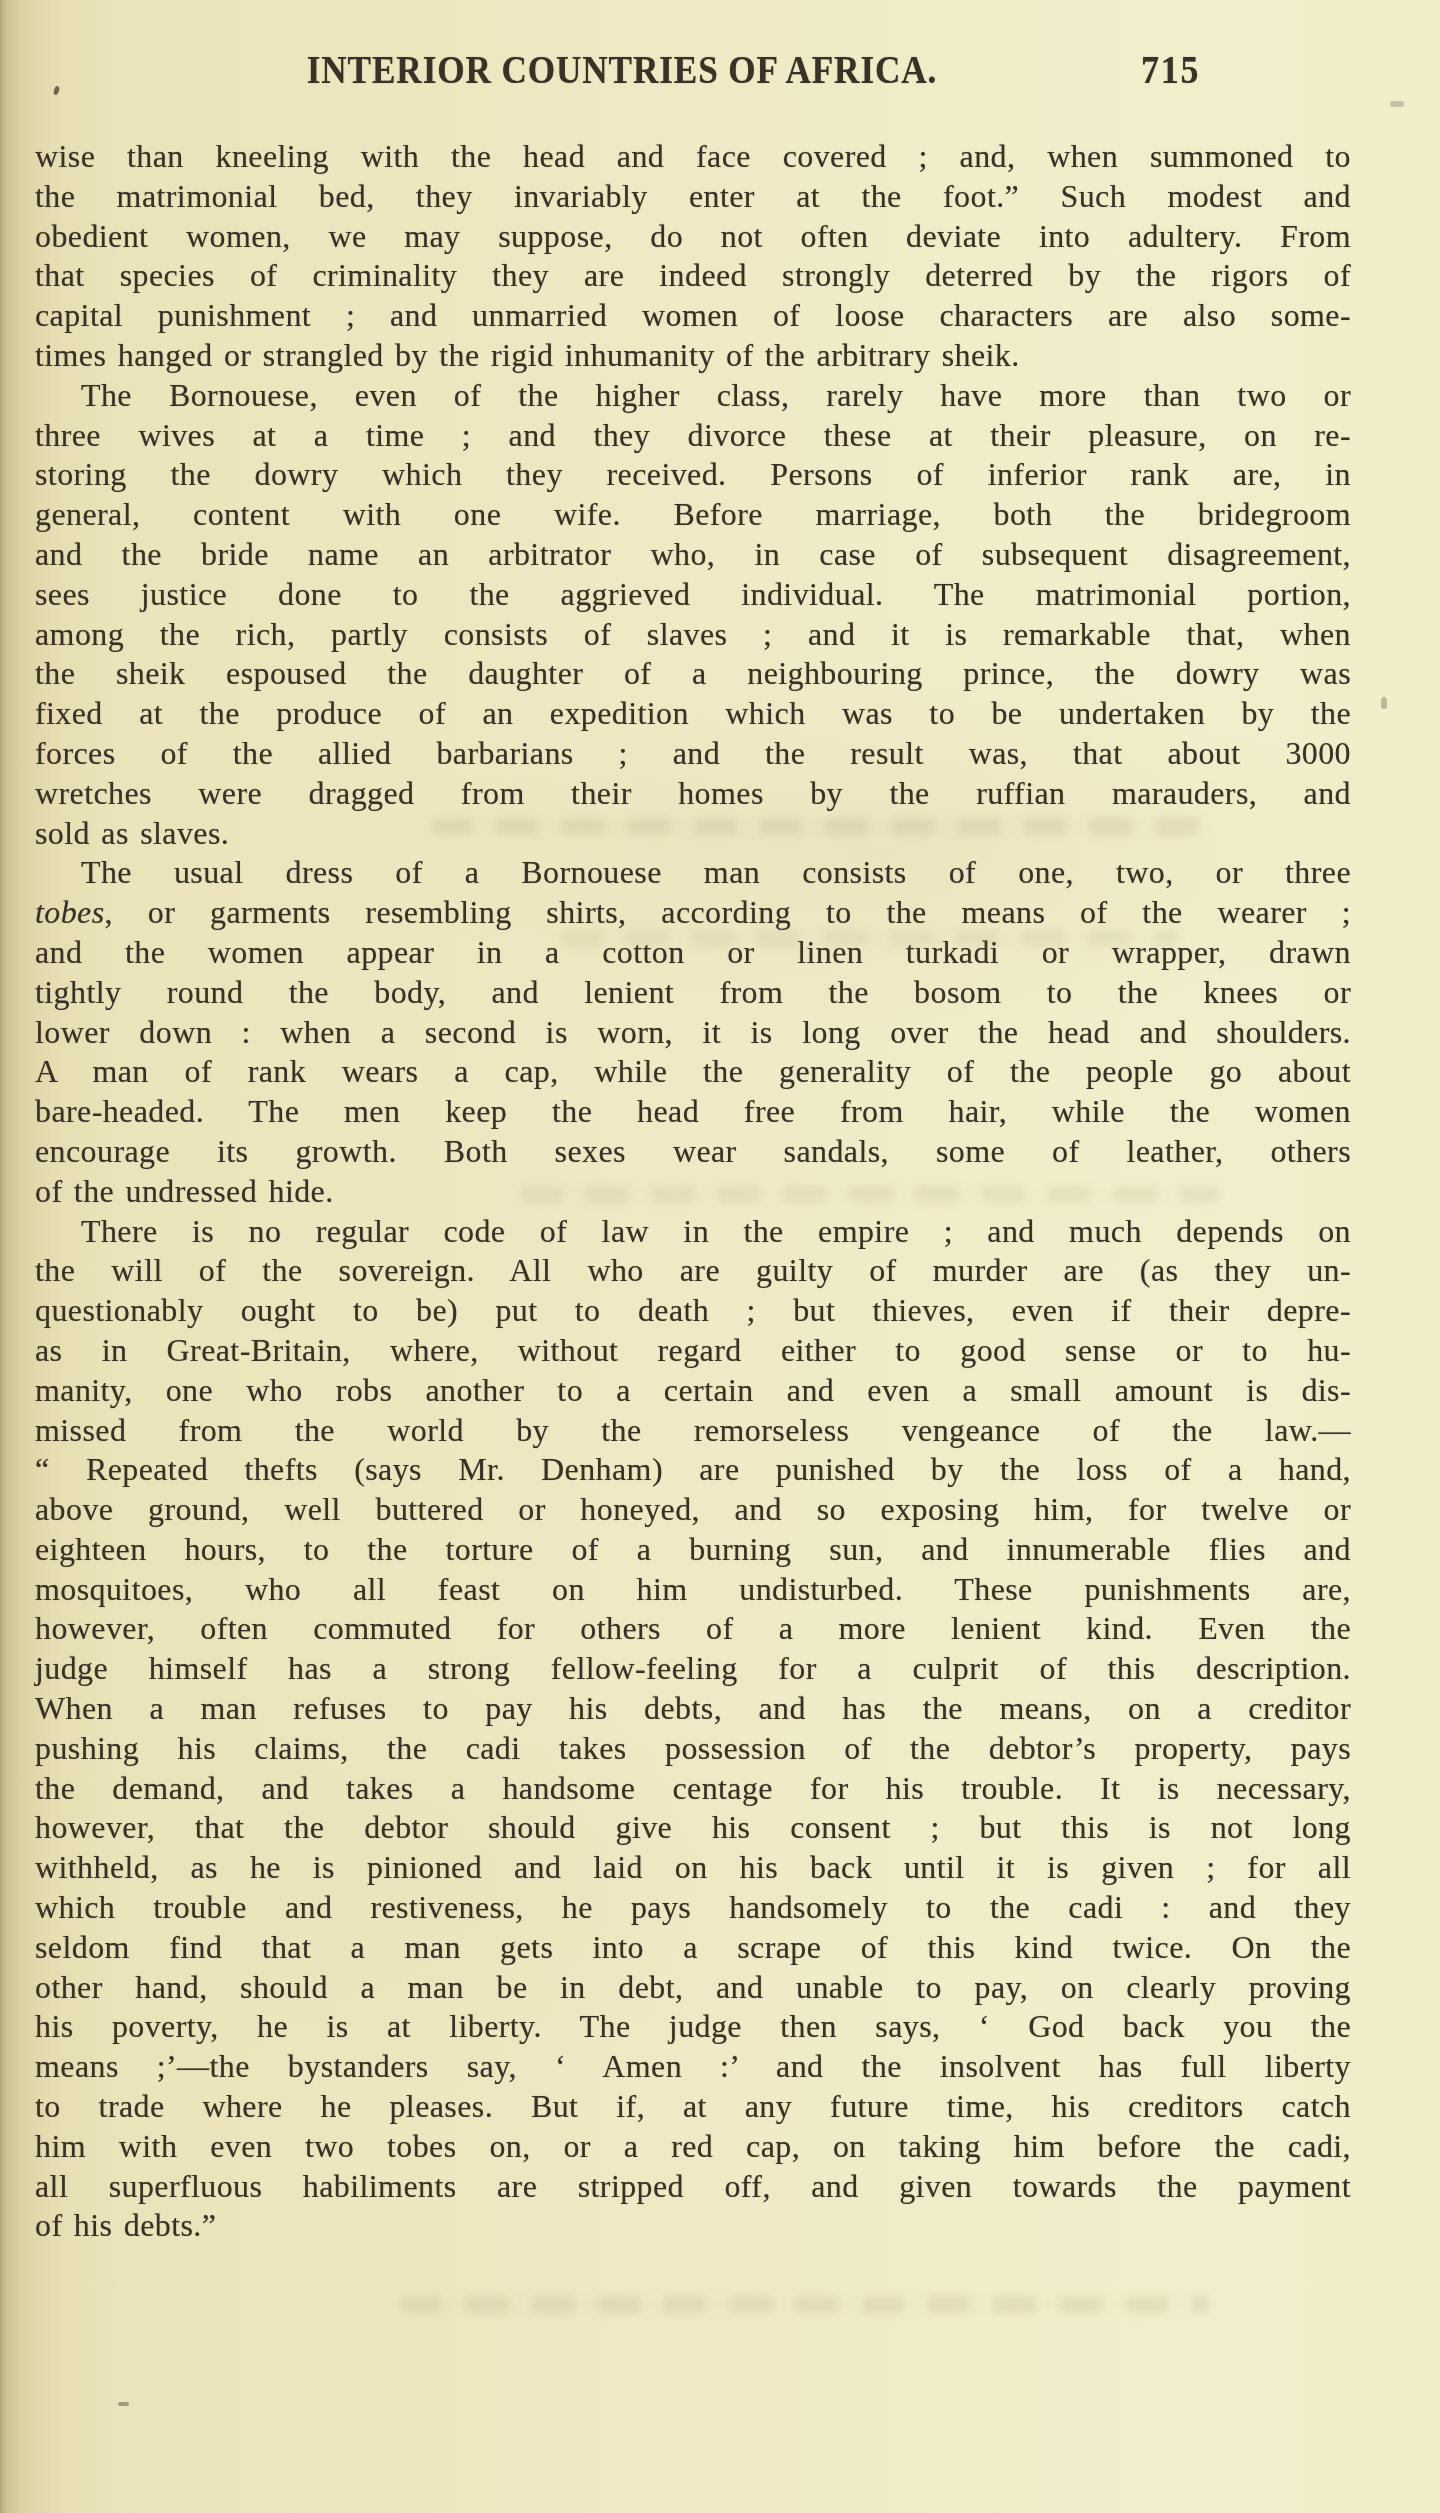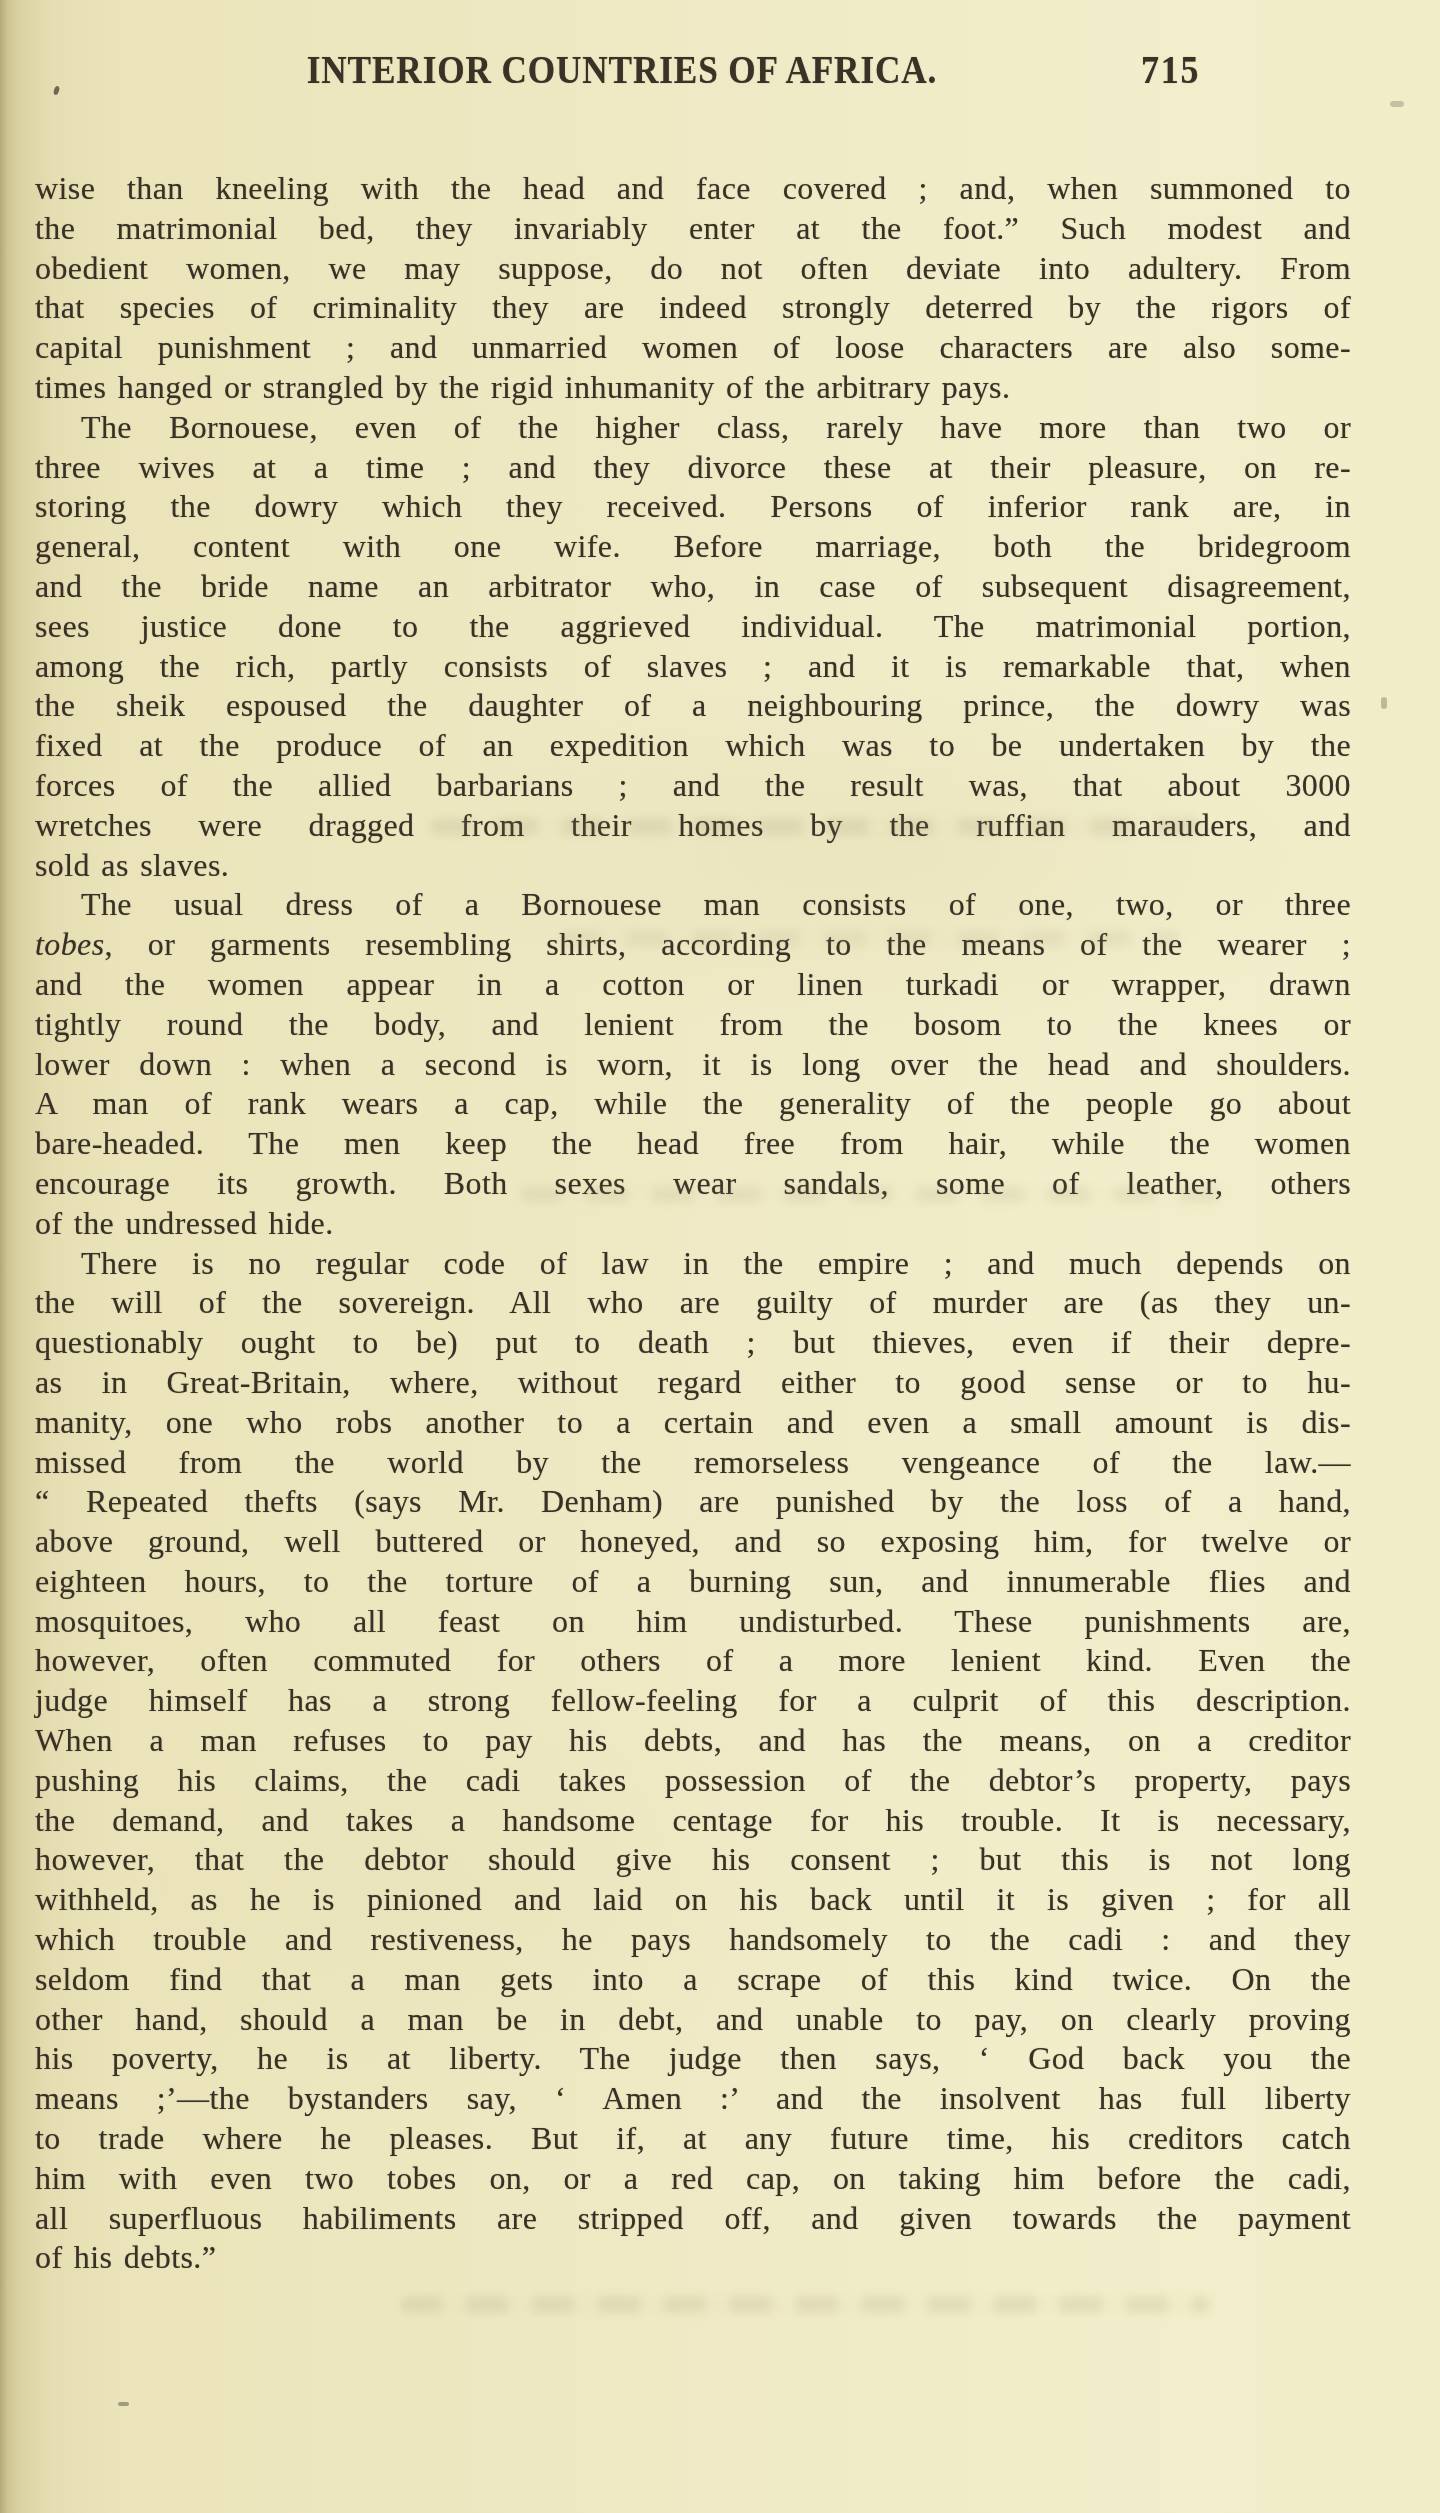--- a/index.html
+++ b/index.html
@@ -33,21 +33,21 @@
     white-space: nowrap;
     text-shadow: 0 0 1px rgba(59,50,39,0.55);
   }
   .page-number {
     position: absolute; left: 1141px; top: 6px;
     font-size: 40px; font-weight: 700; letter-spacing: 2px;
     transform: scaleX(0.9); transform-origin: left;
     text-shadow: 0 0 1px rgba(59,50,39,0.55);
   }
   .page-body {
-    position: absolute; left: 35px; top: 137px; width: 1316px; margin-top: 32px;
+    position: absolute; left: 35px; top: 137px; width: 1316px;
   }
   .line {
     font-size: 32px; line-height: 39.8px;
     color: #3a3126;
     letter-spacing: 0.4px; word-spacing: 3px;
     text-align: justify; text-align-last: justify;
     text-shadow: 0 0 1px rgba(58,49,38,0.45);
     white-space: normal;
   }
   .line.indent { padding-left: 46px; }
@@ -80,21 +80,21 @@
     <div class="running-title">INTERIOR COUNTRIES OF AFRICA.</div>
     <div class="page-number">715</div>
   </div>
 
   <div class="page-body">
       <div class="line">wise than kneeling with the head and face covered ; and, when summoned to</div>
       <div class="line">the matrimonial bed, they invariably enter at the foot.” Such modest and</div>
       <div class="line">obedient women, we may suppose, do not often deviate into adultery. From</div>
       <div class="line">that species of criminality they are indeed strongly deterred by the rigors of</div>
       <div class="line">capital punishment ; and unmarried women of loose characters are also some-</div>
-      <div class="line pend">times hanged or strangled by the rigid inhumanity of the arbitrary pays.</div>
+      <div class="line pend">times hanged or strangled by the rigid inhumanity of the arbitrary sheik.</div>
       <div class="line indent">The Bornouese, even of the higher class, rarely have more than two or</div>
       <div class="line">three wives at a time ; and they divorce these at their pleasure, on re-</div>
       <div class="line">storing the dowry which they received. Persons of inferior rank are, in</div>
       <div class="line">general, content with one wife. Before marriage, both the bridegroom</div>
       <div class="line">and the bride name an arbitrator who, in case of subsequent disagreement,</div>
       <div class="line">sees justice done to the aggrieved individual. The matrimonial portion,</div>
       <div class="line">among the rich, partly consists of slaves ; and it is remarkable that, when</div>
       <div class="line">the sheik espoused the daughter of a neighbouring prince, the dowry was</div>
       <div class="line">fixed at the produce of an expedition which was to be undertaken by the</div>
       <div class="line">forces of the allied barbarians ; and the result was, that about 3000</div>

